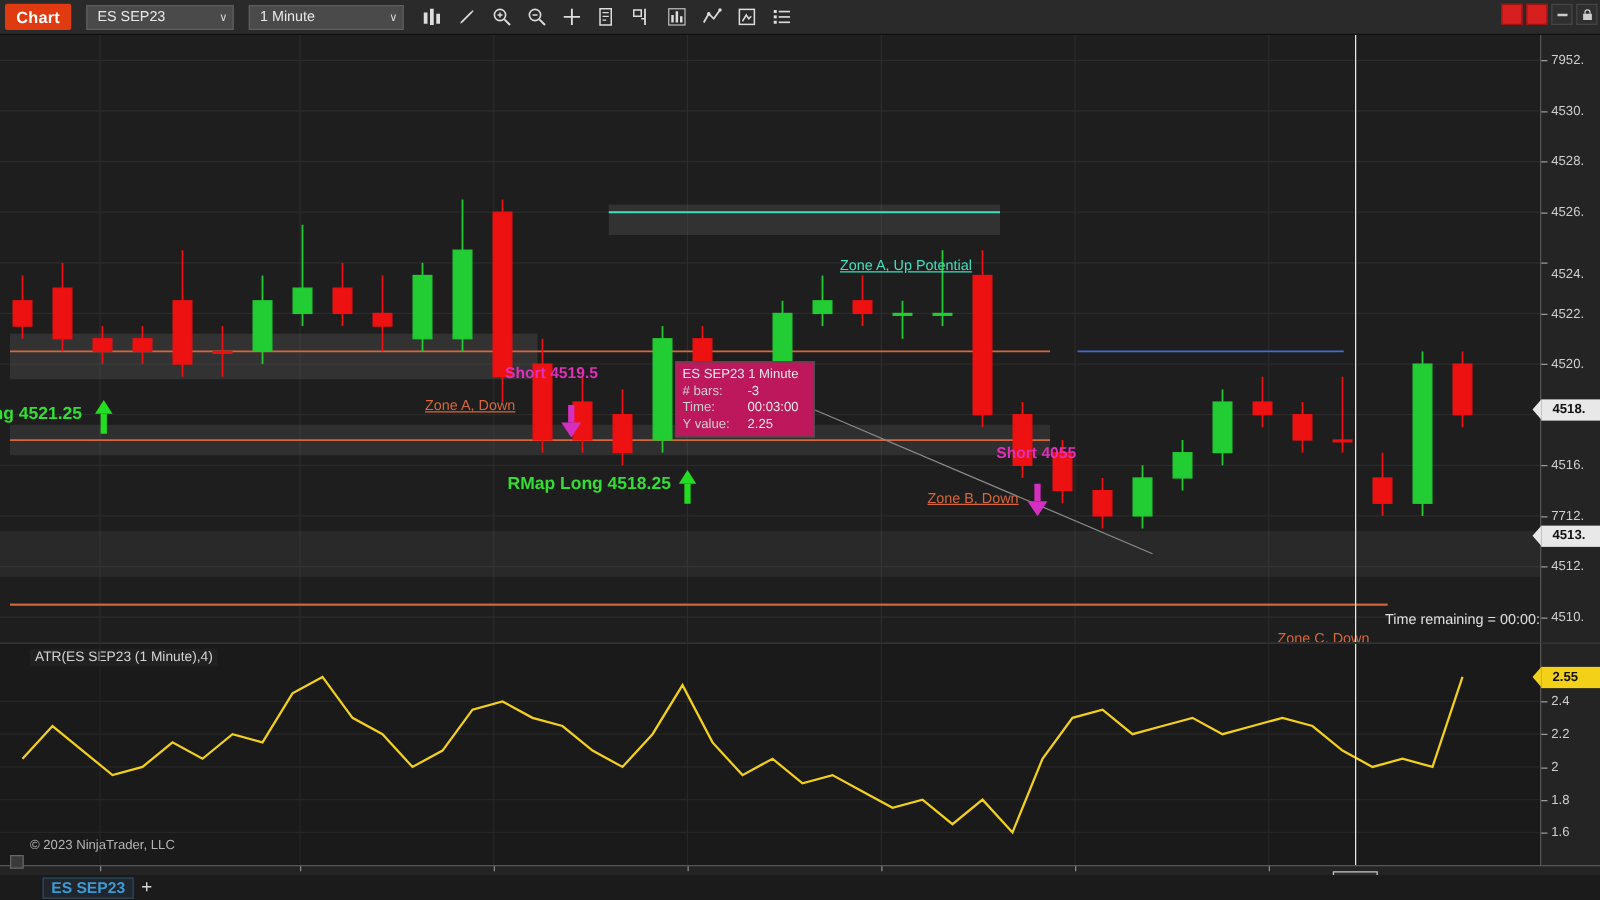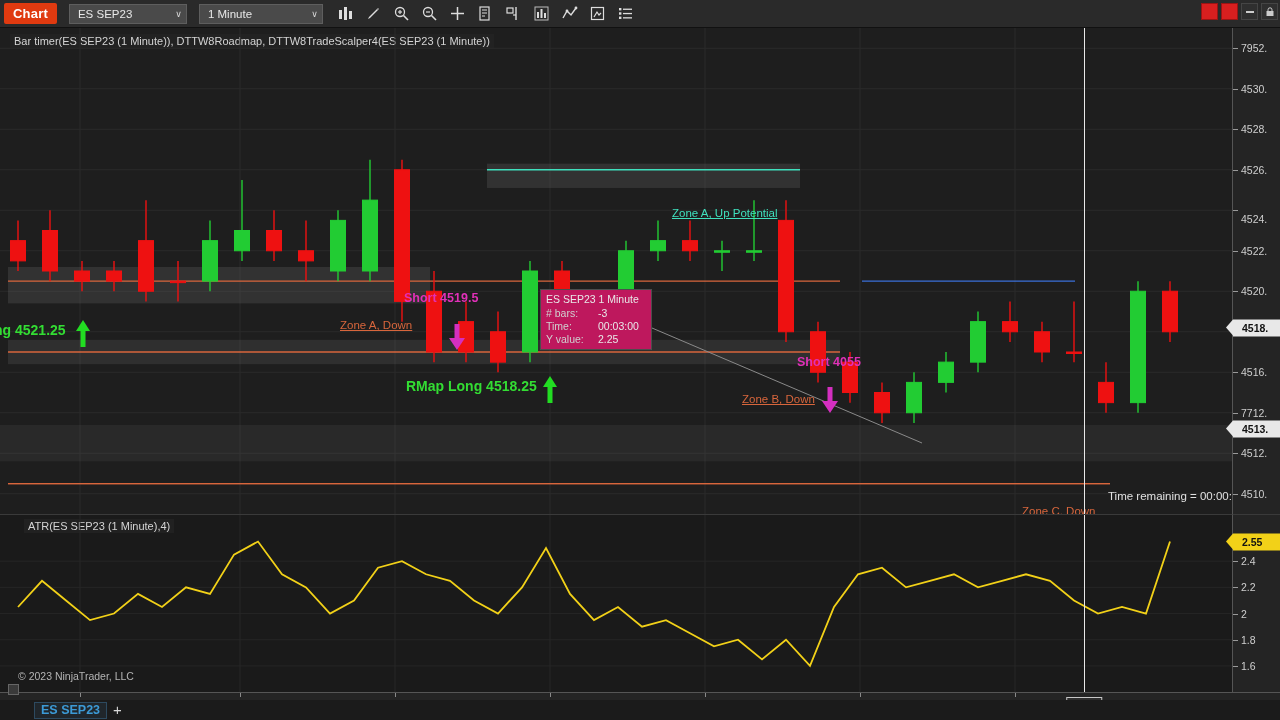--- a/index.html
+++ b/index.html
@@ -246,21 +246,20 @@
             <rect x="1.5" y="4" width="7" height="5" fill="#ccc"></rect>
             <path d="M3 4V2.8a2 2 0 014 0V4" stroke="#ccc" stroke-width="1" fill="none"></path>
           </svg>
         </div>
     </div>
   </div>
 
   <div id="chart-area">
 
     <div id="price-pane">
-      <div class="hdr-text" style="left:10px; top:6px;">Bar timer(ES SEP23 (1 Minute)), DTTW8Roadmap, DTTW8TradeScalper4(ES SEP23 (1 Minute))</div>
       <svg id="price-svg" width="1232" height="486" style="position:absolute;left:0;top:0;">
           <line x1="0" y1="465.75" x2="1232" y2="465.75" stroke="#2b2b2b" stroke-width="1"></line>
           <line x1="0" y1="425.25" x2="1232" y2="425.25" stroke="#2b2b2b" stroke-width="1"></line>
           <line x1="0" y1="384.75" x2="1232" y2="384.75" stroke="#2b2b2b" stroke-width="1"></line>
           <line x1="0" y1="344.25" x2="1232" y2="344.25" stroke="#2b2b2b" stroke-width="1"></line>
           <line x1="0" y1="303.75" x2="1232" y2="303.75" stroke="#2b2b2b" stroke-width="1"></line>
           <line x1="0" y1="263.25" x2="1232" y2="263.25" stroke="#2b2b2b" stroke-width="1"></line>
           <line x1="0" y1="222.75" x2="1232" y2="222.75" stroke="#2b2b2b" stroke-width="1"></line>
           <line x1="0" y1="182.25" x2="1232" y2="182.25" stroke="#2b2b2b" stroke-width="1"></line>
           <line x1="0" y1="141.75" x2="1232" y2="141.75" stroke="#2b2b2b" stroke-width="1"></line>
@@ -409,21 +408,21 @@
           <line x1="0" y1="46.1818181818182" x2="1232" y2="46.1818181818182" stroke="#262626" stroke-width="1"></line>
           <line x1="80" y1="0" x2="80" y2="178" stroke="#262626" stroke-width="1"></line>
           <line x1="240" y1="0" x2="240" y2="178" stroke="#262626" stroke-width="1"></line>
           <line x1="395" y1="0" x2="395" y2="178" stroke="#262626" stroke-width="1"></line>
           <line x1="550" y1="0" x2="550" y2="178" stroke="#262626" stroke-width="1"></line>
           <line x1="705" y1="0" x2="705" y2="178" stroke="#262626" stroke-width="1"></line>
           <line x1="860" y1="0" x2="860" y2="178" stroke="#262626" stroke-width="1"></line>
           <line x1="1015" y1="0" x2="1015" y2="178" stroke="#262626" stroke-width="1"></line>
           <path d="M18,92.00000000000003 L42,65.81818181818183 L66,85.45454545454544 L90,105.0909090909091 L114,98.54545454545455 L138,78.90909090909092 L162,92.00000000000003 L186,72.36363636363635 L210,78.90909090909092 L234,39.636363636363626 L258,26.54545454545459 L282,59.27272727272731 L306,72.36363636363635 L330,98.54545454545455 L354,85.45454545454544 L378,52.727272727272734 L402,46.1818181818182 L426,59.27272727272731 L450,65.81818181818183 L474,85.45454545454544 L498,98.54545454545455 L522,72.36363636363635 L546,33.09090909090909 L570,78.90909090909092 L594,105.0909090909091 L618,92.00000000000003 L642,111.63636363636365 L666,105.0909090909091 L690,118.18181818181817 L714,131.27272727272728 L738,124.72727272727272 L762,144.36363636363637 L786,124.72727272727272 L810,150.9090909090909 L834,92.00000000000003 L858,59.27272727272731 L882,52.727272727272734 L906,72.36363636363635 L930,65.81818181818183 L954,59.27272727272731 L978,72.36363636363635 L1002,65.81818181818183 L1026,59.27272727272731 L1050,65.81818181818183 L1074,85.45454545454544 L1098,98.54545454545455 L1122,92.00000000000003 L1146,98.54545454545455 L1170,26.54545454545459" stroke="#f2d118" stroke-width="1.8" fill="none"></path>
         </svg>
-      <div id="copyright" style="position:absolute;left:18px;top:155px;">© 2023 NinjaTrader, LLC</div>
+      <div id="copyright" style="position:absolute;left:24px;top:155px;">© 2023 NinjaTrader, LLC</div>
       <div style="position:absolute;left:1084px;top:0;width:1px;height:178px;background:#e8e8e8;"></div>
     </div>
 
     <div id="price-axis">
         <div class="tick" style="top: 20.25px;"></div>
         <div class="axis-lbl" style="top: 20.25px;">7952.</div>
         <div class="tick" style="top: 60.75px;"></div>
         <div class="axis-lbl" style="top: 60.75px;">4530.</div>
         <div class="tick" style="top: 101.25px;"></div>
         <div class="axis-lbl" style="top: 101.25px;">4528.</div>

